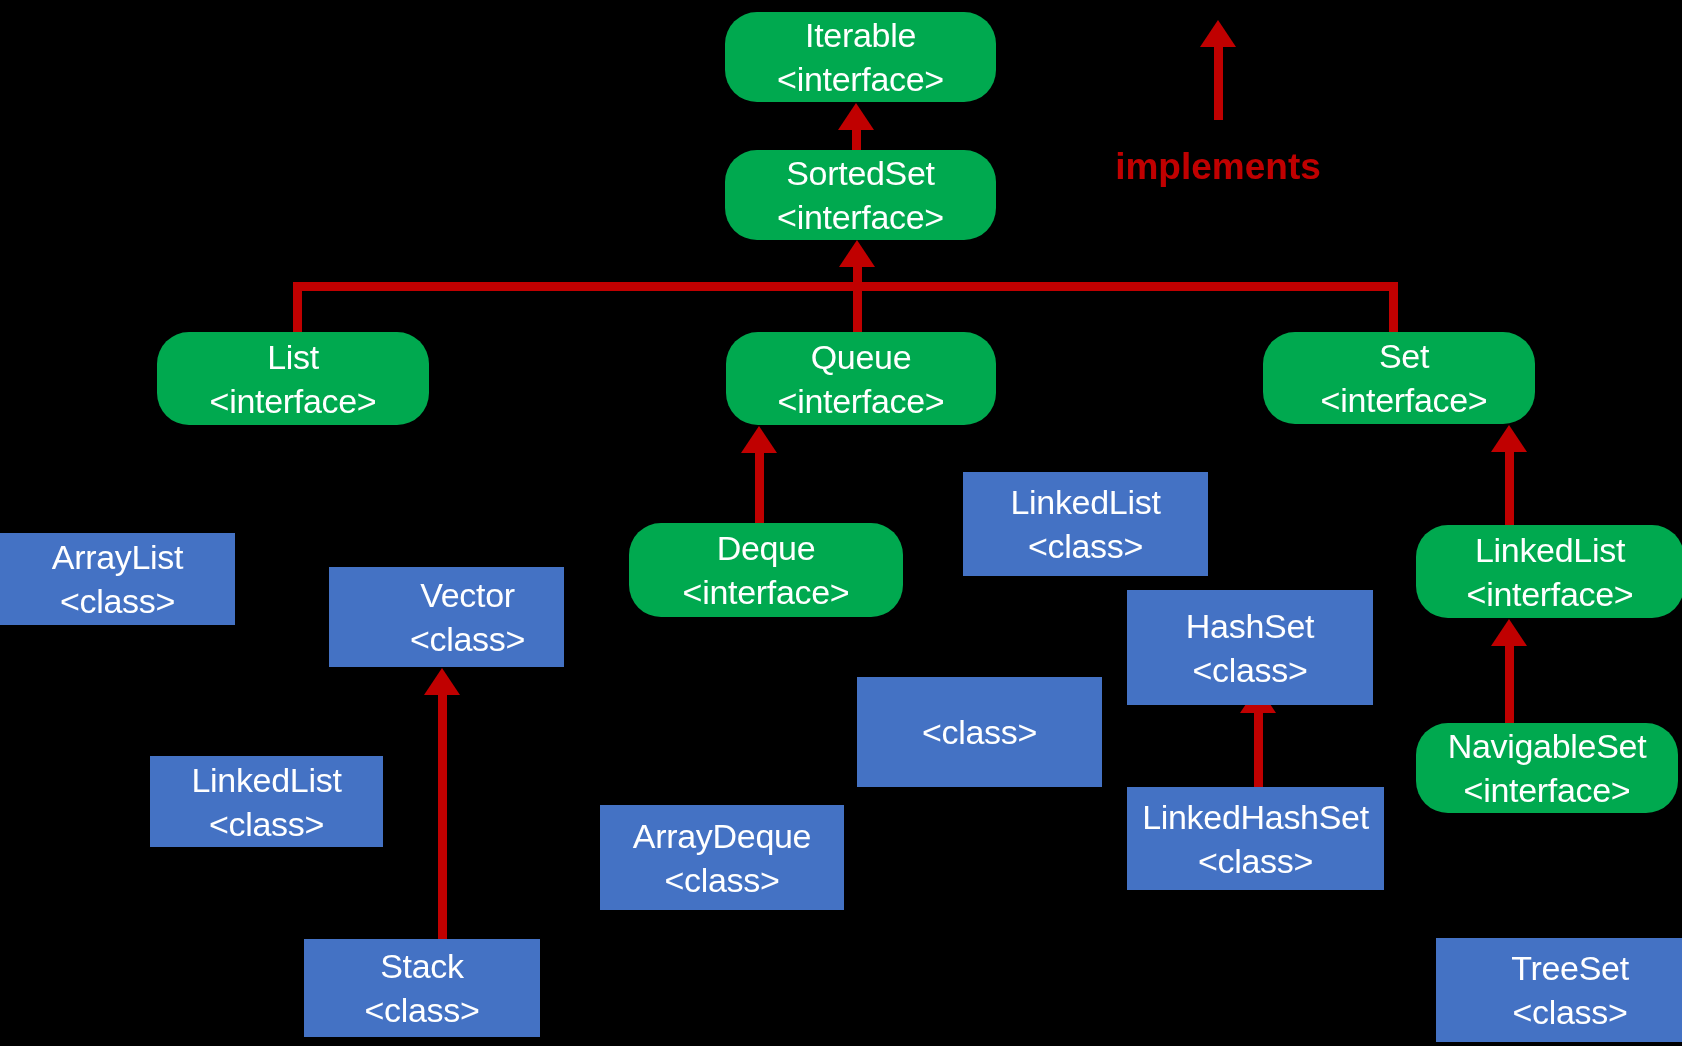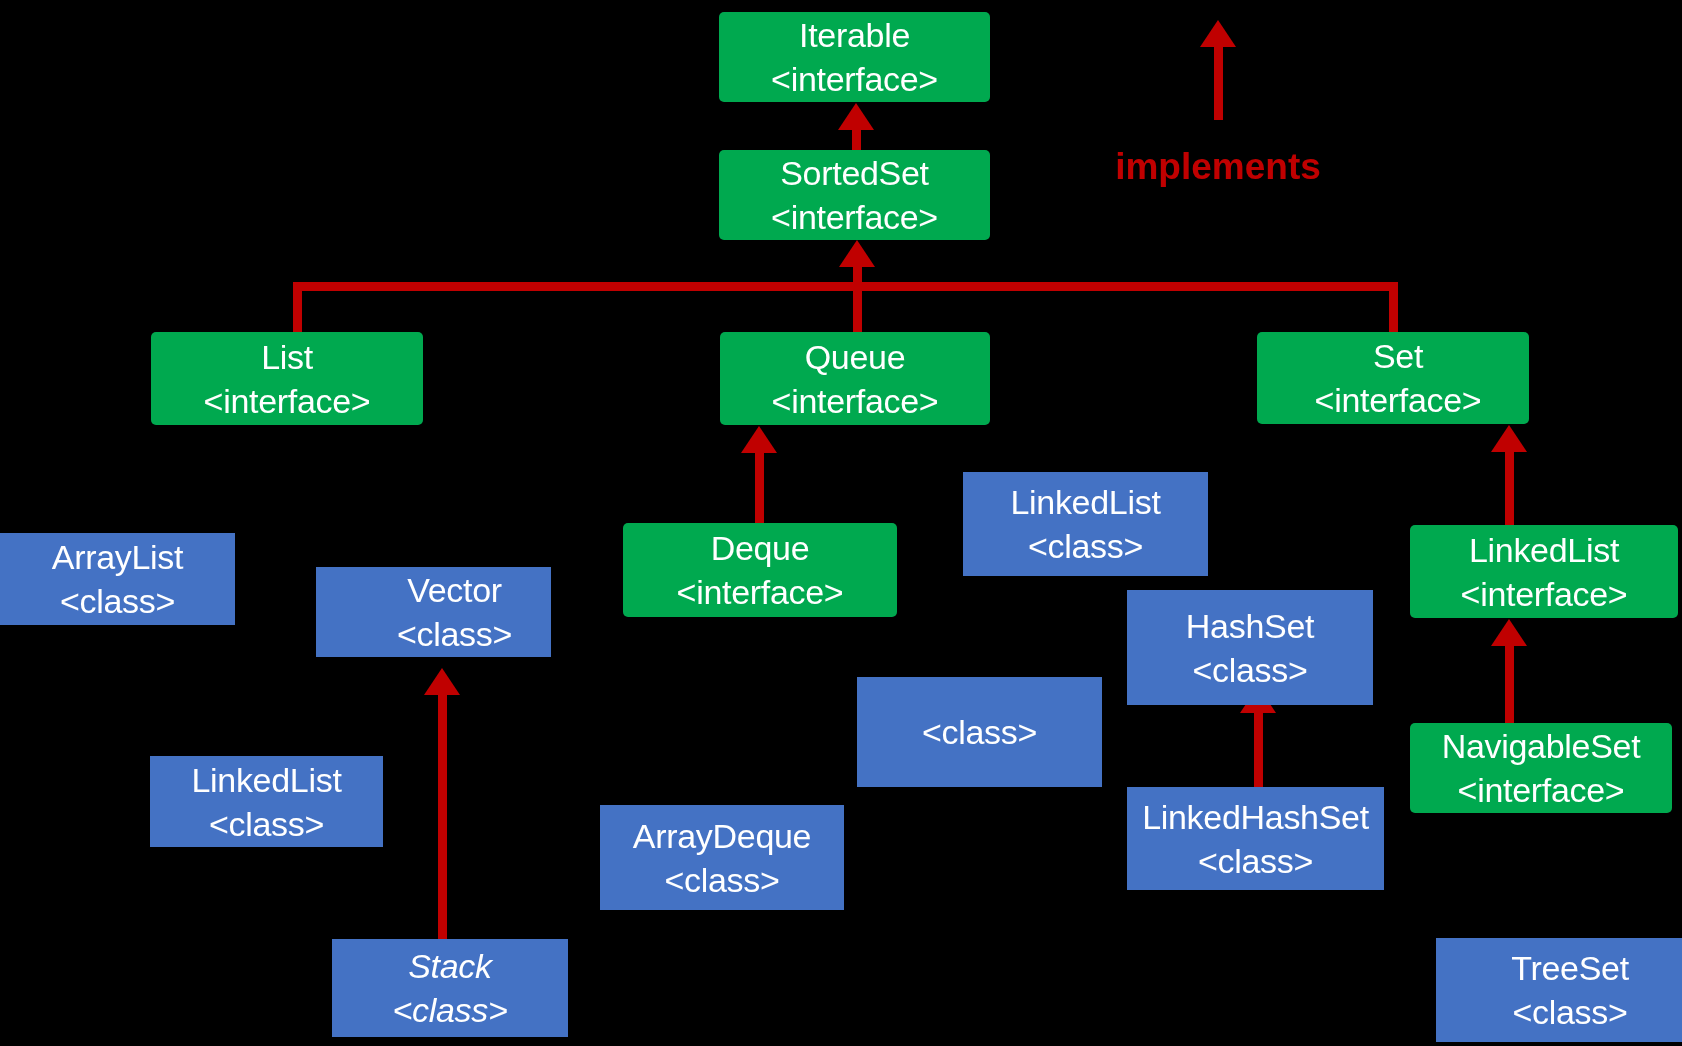--- a/index.html
+++ b/index.html
@@ -12,21 +12,21 @@
     background:var(--bg);
     font-family:"Liberation Sans", sans-serif;
     color:var(--text);
   }
   .node {
     position:absolute;
     display:flex; flex-direction:column; justify-content:center; align-items:center;
     text-align:center;
     font-size:34px; line-height:44px; letter-spacing:-0.3px;
   }
-  .iface { background:var(--green); border-radius:5px; }
+  .iface { background:var(--green); border-radius:32px;margin-left:6px; }
   .cls   { background:var(--blue); }
   .line  { position:absolute; background:var(--red); }
   .arrow {
     position:absolute; width:36px;
     display:flex; flex-direction:column; align-items:center;
     transform:translateX(-50%);
   }
   .arrow .head {
     width:0; height:0;
     border-left:18px solid transparent;
@@ -115,21 +115,21 @@
   </div>
   <div class="node iface" style="left:1410px; top:723px; width:262px; height:90px;">
     <span>NavigableSet</span>
     <span>&lt;interface&gt;</span>
   </div>
 
   <div class="node cls" style="left:0px; top:533px; width:235px; height:92px;">
     <span>ArrayList</span>
     <span>&lt;class&gt;</span>
   </div>
-  <div class="node cls" style="left:316px; top:567px; width:235px; height:90px;padding-left:42px;">
+  <div class="node cls" style="left:329px; top:567px; width:235px; height:100px;padding-left:42px;">
     <span>Vector</span>
     <span>&lt;class&gt;</span>
   </div>
   <div class="node cls" style="left:963px; top:472px; width:245px; height:104px;">
     <span>LinkedList</span>
     <span>&lt;class&gt;</span>
   </div>
   <div class="node cls" style="left:1127px; top:582px; width:246px; height:115px;margin-top:8px;">
     <span>HashSet</span>
     <span>&lt;class&gt;</span>
@@ -142,21 +142,21 @@
     <span>&lt;class&gt;</span>
   </div>
   <div class="node cls" style="left:600px; top:805px; width:244px; height:105px;">
     <span>ArrayDeque</span>
     <span>&lt;class&gt;</span>
   </div>
   <div class="node cls" style="left:1127px; top:787px; width:257px; height:103px;">
     <span>LinkedHashSet</span>
     <span>&lt;class&gt;</span>
   </div>
-  <div class="node cls" style="left:332px; top:939px; width:236px; height:98px;font-style:italic;">
+  <div class="node cls" style="left:304px; top:939px; width:236px; height:98px;">
     <span>Stack</span>
     <span>&lt;class&gt;</span>
   </div>
   <div class="node cls" style="left:1436px; top:938px; width:268px; height:104px;">
     <span>TreeSet</span>
     <span>&lt;class&gt;</span>
   </div>
 
 </div>
 

